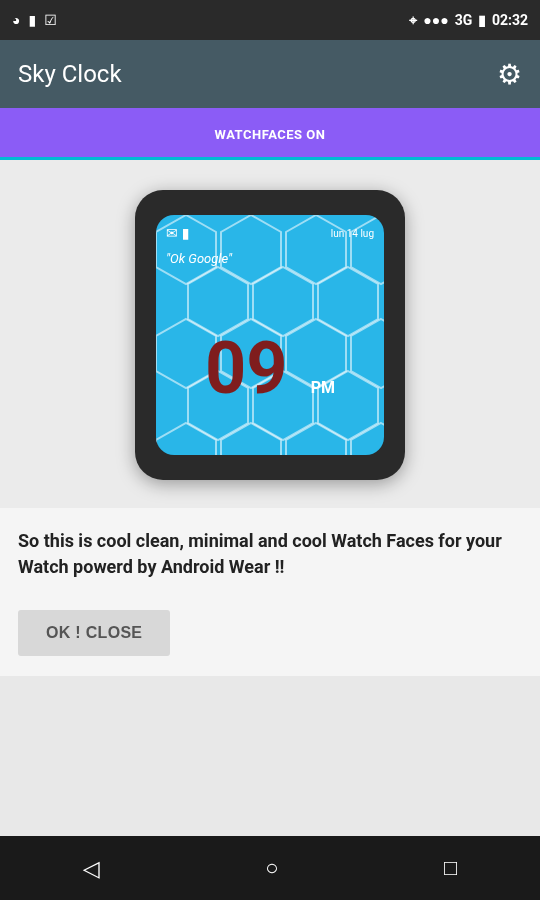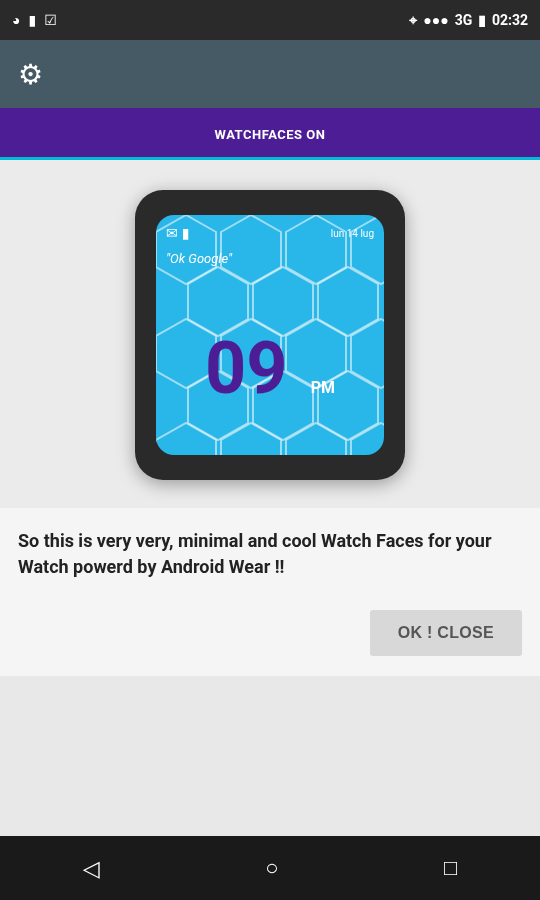--- a/index.html
+++ b/index.html
@@ -58,21 +58,21 @@
     .gear-icon {
       color: white;
       font-size: 28px;
       cursor: pointer;
     }
 
     
     .tabs {
       width: 100%;
       height: 52px;
-      background: #4c1d95;
+      background: #8b5cf6;
       display: flex;
     }
     .tab {
       flex: 1;
       display: flex;
       align-items: center;
       justify-content: center;
       color: white;
       font-size: 13px;
       font-weight: bold;
@@ -160,21 +160,21 @@
     .watch-time {
       position: absolute;
       bottom: 50px;
       left: 0; right: 0;
       display: flex;
       align-items: baseline;
       justify-content: center;
       gap: 0;
     }
     .time-hour {
-      color: #4c1d95;
+      color: #7f1d1d;
       font-size: 72px;
       font-weight: bold;
       line-height: 1;
       margin-top: 12px;
     }
     .time-minute {
       color: white;
       font-size: 56px;
       font-weight: 300;
       line-height: 1;
@@ -201,21 +201,21 @@
       font-weight: bold;
       color: #222;
       line-height: 1.45;
     }
 
     
     .buttons-row {
       width: 100%;
       background: #f5f5f5;
       display: flex;
-      justify-content: flex-end;
+      justify-content: space-between;
       padding: 12px 18px 20px 18px;
       gap: 22px;
     }
     .btn {
       padding: 14px 28px;
       background: #d8d8d8;
       border: none;
       border-radius: 3px;
       font-size: 16px;
       font-weight: bold;
@@ -262,20 +262,21 @@
   <div class="status-bar-right">
     <span class="status-icon">⌖</span>
     <span class="status-icon">●●●</span>
     <span class="status-icon">3G</span>
     <span class="status-icon">▮</span>
     <span class="status-icon">02:32</span>
   </div>
 </div>
 
 <div class="app-bar">
+  <span class="app-title">Sky Clock</span>
   <span class="gear-icon">⚙</span>
 </div>
 
 <div class="tabs">
   <div class="tab active">
     <span>WATCHFACES ON</span>
   </div>
 </div>
 
 <div class="main-content">
@@ -324,21 +325,21 @@
 
       <div class="watch-time">
         <span class="time-hour">09</span>
         <span class="time-ampm">PM</span>
       </div>
 
     </div>
   </div>
 
   <div class="description-section">
-    <p class="description-text">So this is very very, minimal and cool Watch Faces for your Watch powerd by Android Wear !!</p>
+    <p class="description-text">So this is cool clean, minimal and cool Watch Faces for your Watch powerd by Android Wear !!</p>
   </div>
 
   <div class="buttons-row">
     <button class="btn">OK ! CLOSE</button>
   </div>
 
 </div>
 
 <div class="nav-bar">
   <span class="nav-icon">◁</span>

